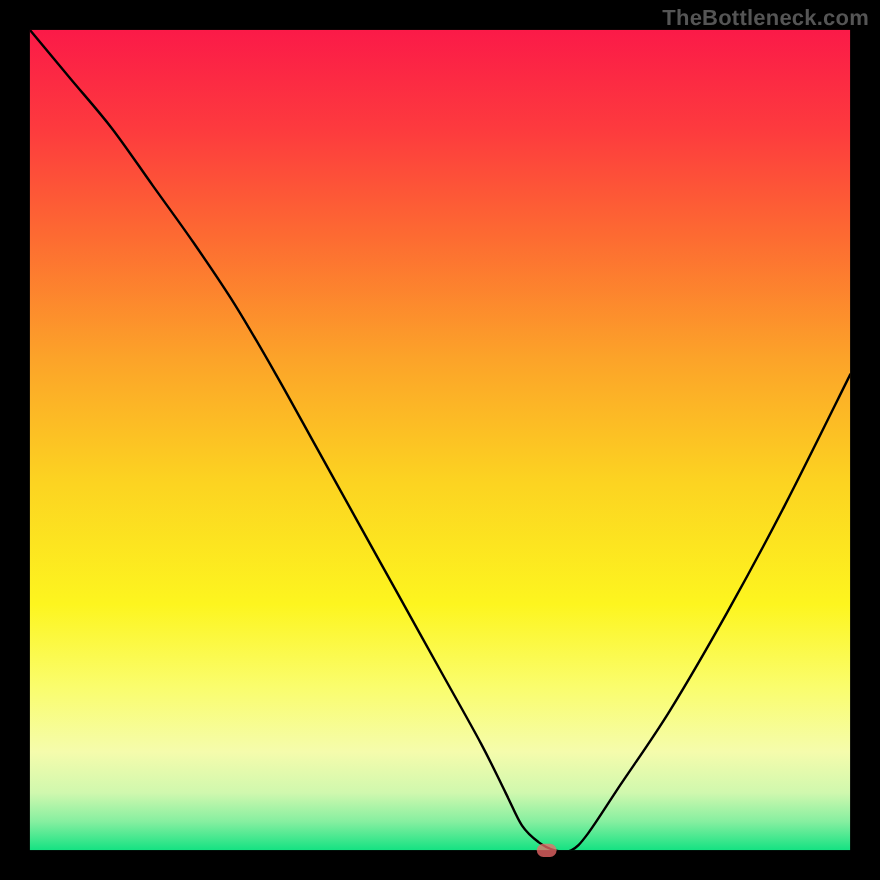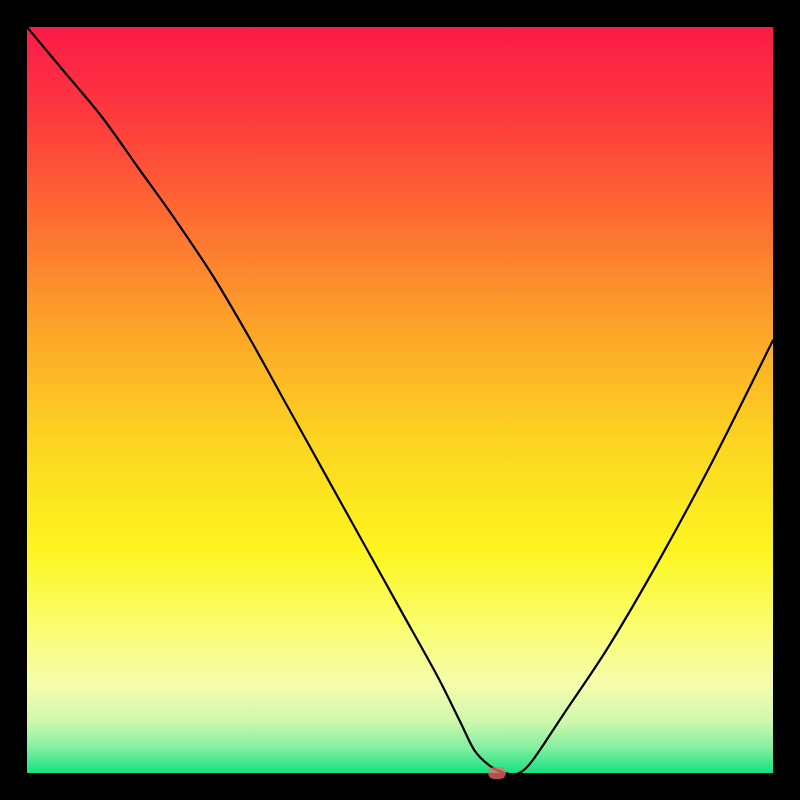--- a/index.html
+++ b/index.html
@@ -47,20 +47,21 @@
     background: #f26a6a;
     opacity: 0.75;
     transform: translate(-50%, -50%);
     z-index: 4;
   }
 </style>
 </head>
 <body>
 
 <div class="frame">
+  <div class="watermark">TheBottleneck.com</div>
 
   <div class="plot">
     <svg viewBox="0 0 746 746" preserveAspectRatio="none">
       <defs>
         <linearGradient id="bg-grad" x1="0" y1="0" x2="0" y2="1">
             <stop offset="0.00%" stop-color="#fb1a48"></stop>
             <stop offset="12.00%" stop-color="#fd3a3e"></stop>
             <stop offset="25.00%" stop-color="#fd6a32"></stop>
             <stop offset="40.00%" stop-color="#fca329"></stop>
             <stop offset="55.00%" stop-color="#fcd321"></stop>

